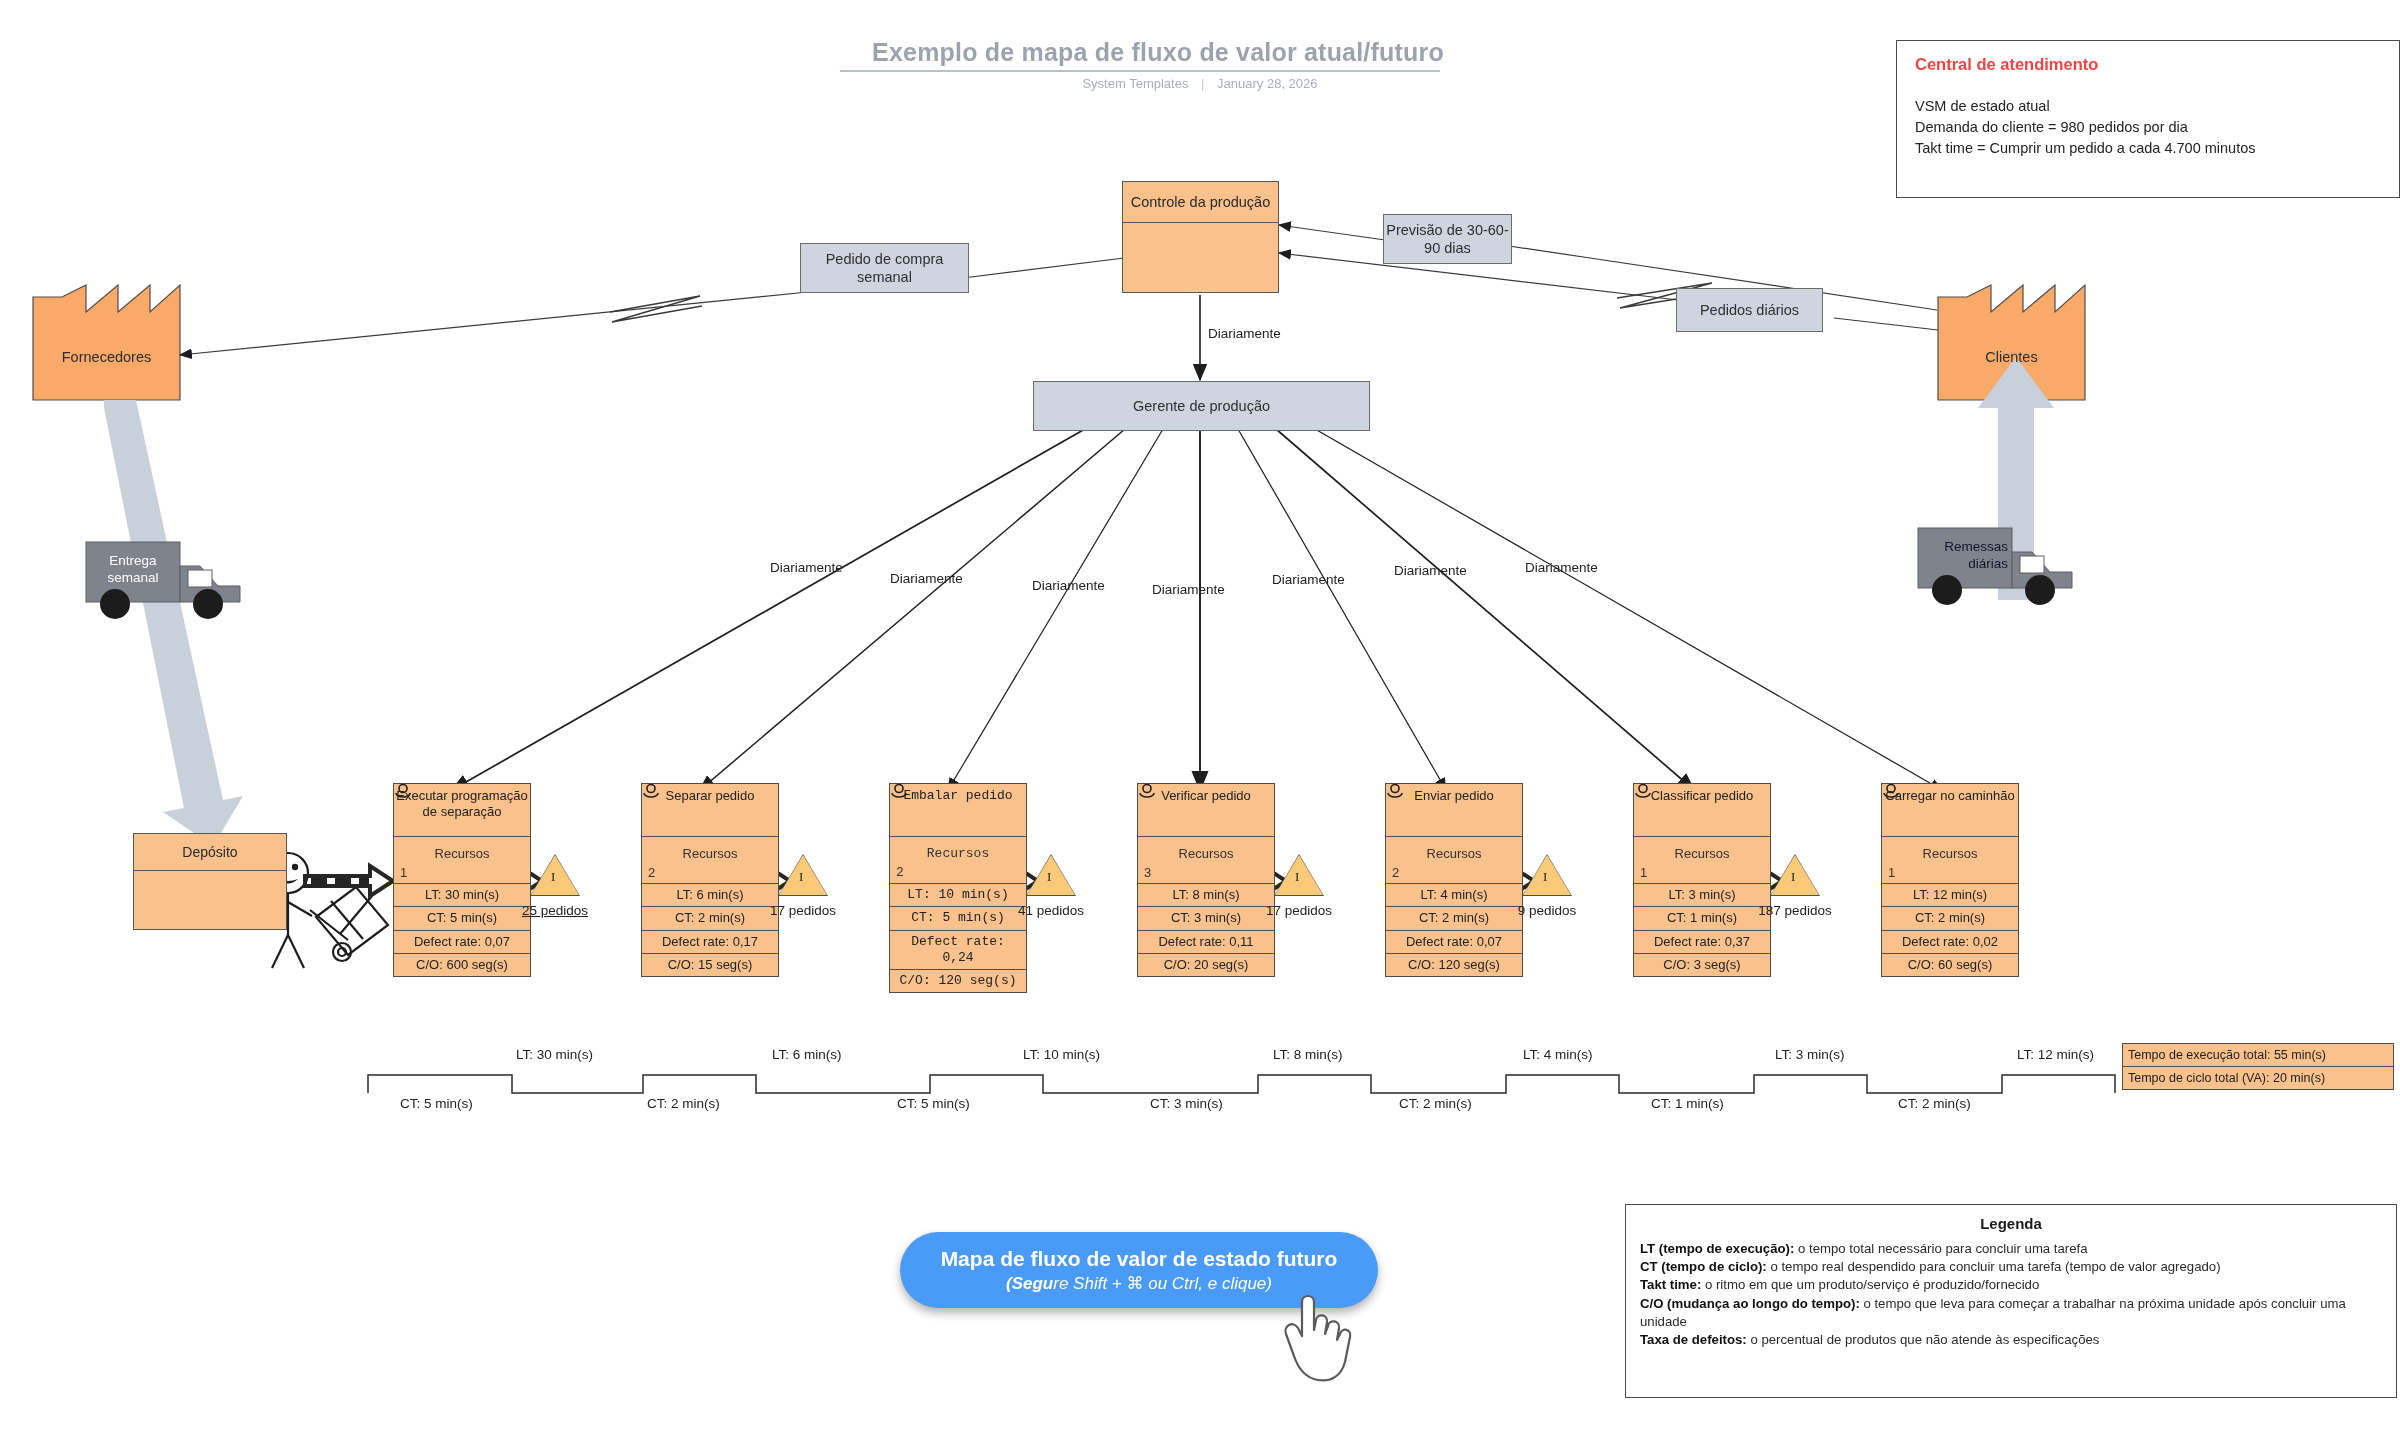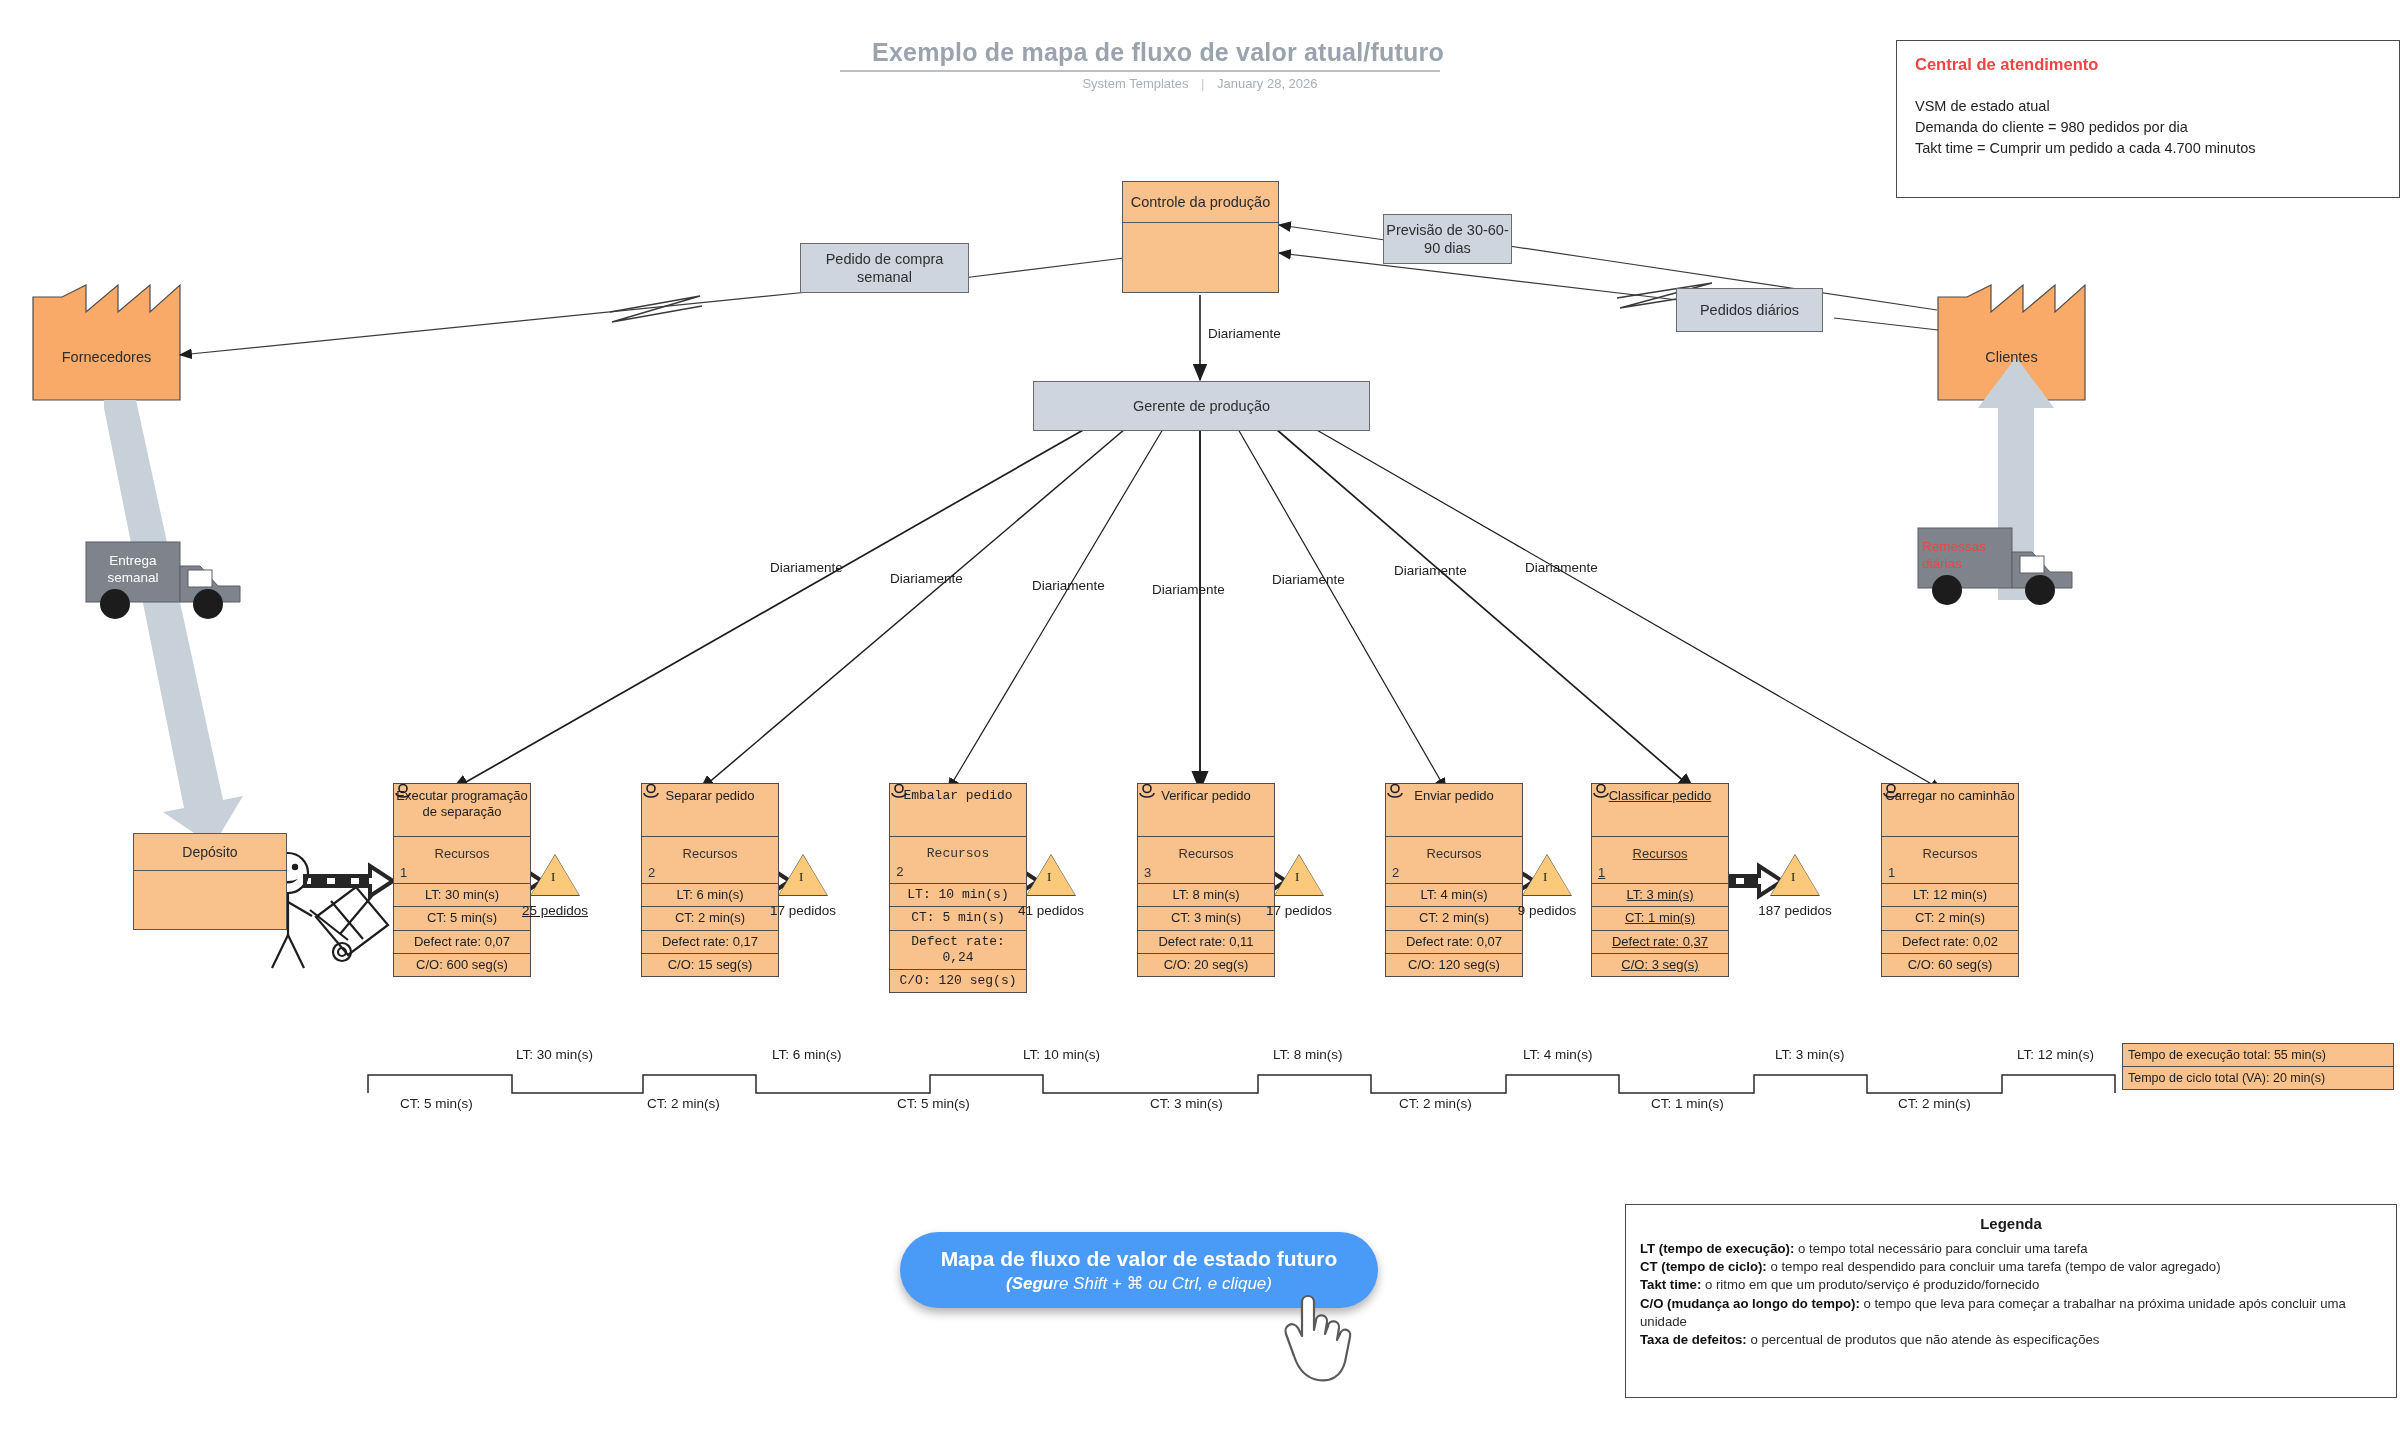--- a/index.html
+++ b/index.html
@@ -220,21 +220,21 @@
              L930,1093 L930,1075 L1043,1075 L1043,1093 L1258,1093 L1258,1075 L1371,1075 L1371,1093
              L1506,1093 L1506,1075 L1619,1075 L1619,1093 L1754,1093 L1754,1075 L1867,1075 L1867,1093
              L2002,1093 L2002,1075 L2115,1075 L2115,1093"></path>
   </g>
 </svg>
 
 <div class="abs" style="left:33px;top:349px;width:147px;text-align:center;font-size:14.5px;color:#2d2d2d;">Fornecedores</div>
 <div class="abs" style="left:1938px;top:349px;width:147px;text-align:center;font-size:14.5px;color:#2d2d2d;">Clientes</div>
 
 <div class="abs" style="left:90px;top:553px;width:86px;text-align:center;color:#fff;font-size:13.5px;line-height:1.25;">Entrega semanal</div>
-<div class="abs" style="left:1922px;top:539px;width:86px;text-align:left;color:#ef4444;font-size:13.5px;line-height:1.25;">Remessas diárias</div>
+<div class="abs" style="left:1922px;top:539px;width:86px;text-align:right;color:#0f172a;font-size:13.5px;line-height:1.25;">Remessas diárias</div>
 
 <div class="abs orangebox" id="pc-box" style="left:1122px;top:181px;width:155px;height:110px;">
   <div style="height:40px;border-bottom:1px solid #575757;display:flex;align-items:center;justify-content:center;text-align:center;font-size:14.5px;color:#2a2a2a;line-height:1.25;">Controle da produção</div>
 </div>
 
 <div class="abs graybox" style="left:800px;top:243px;width:167px;height:48px;">
   <span>Pedido de compra semanal</span>
 </div>
 
 <div class="abs graybox" style="left:1383px;top:214px;width:127px;height:48px;">
@@ -336,21 +336,21 @@
         <path d="M2,9 a7,4 0 0 0 14,0" fill="none" stroke="#1d1d1d" stroke-width="1.6"></path>
       </svg>
     <span>2</span>
   </div>
   <div class="row">LT: 4 min(s)</div>
   <div class="row">CT: 2 min(s)</div>
   <div class="row">Defect rate: 0,07</div>
   <div class="row">C/O: 120 seg(s)</div>
 </div>
 
-<div class="proc" style="left:1591px;top:783px;text-decoration:underline;">
+<div class="proc" style="left:1633px;top:783px;">
   <div class="hd" style="height:44px;">Classificar pedido</div>
   <div class="res">Recursos</div>
   <div class="cnt">
     <svg width="18" height="14" viewBox="0 0 18 14">
         <circle cx="9" cy="4.5" r="4" fill="none" stroke="#1d1d1d" stroke-width="1.6"></circle>
         <path d="M2,9 a7,4 0 0 0 14,0" fill="none" stroke="#1d1d1d" stroke-width="1.6"></path>
       </svg>
     <span>1</span>
   </div>
   <div class="row">LT: 3 min(s)</div>

